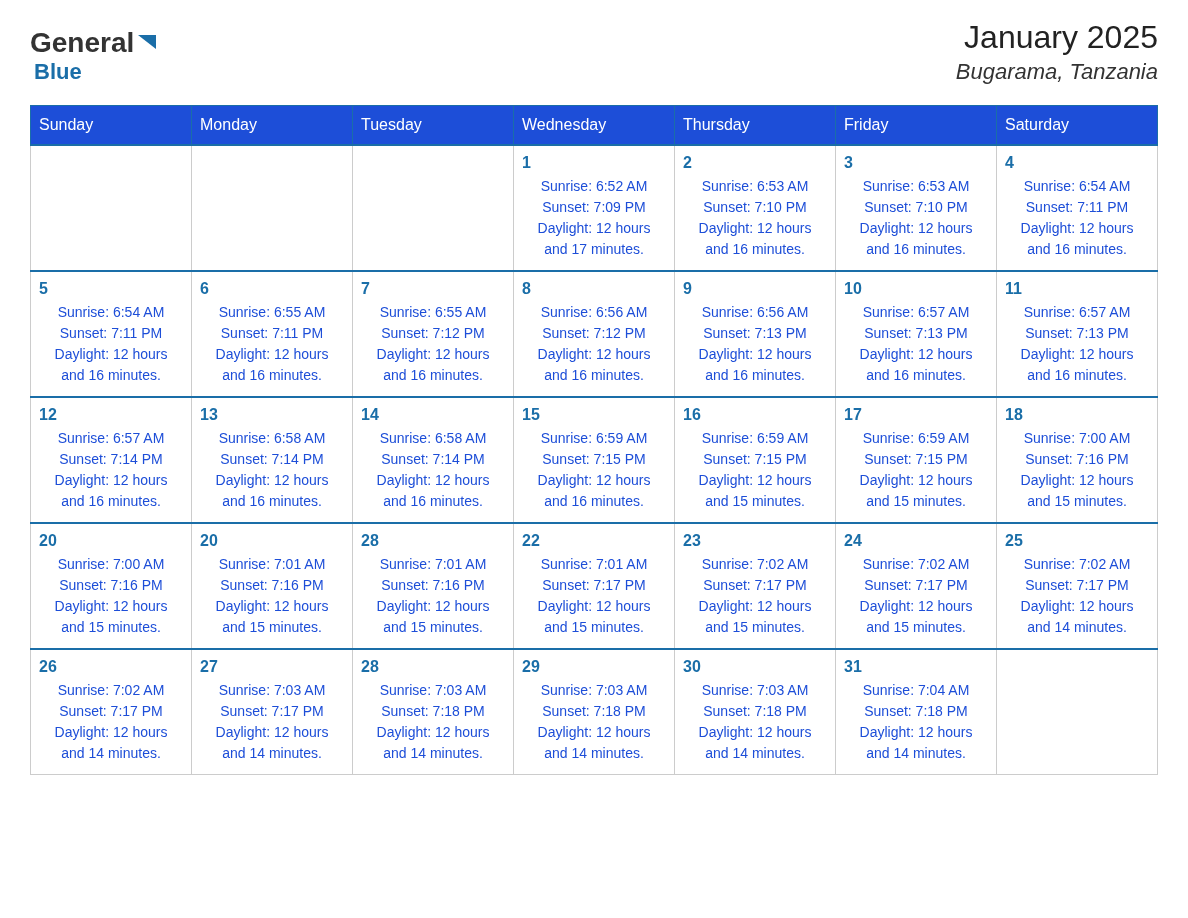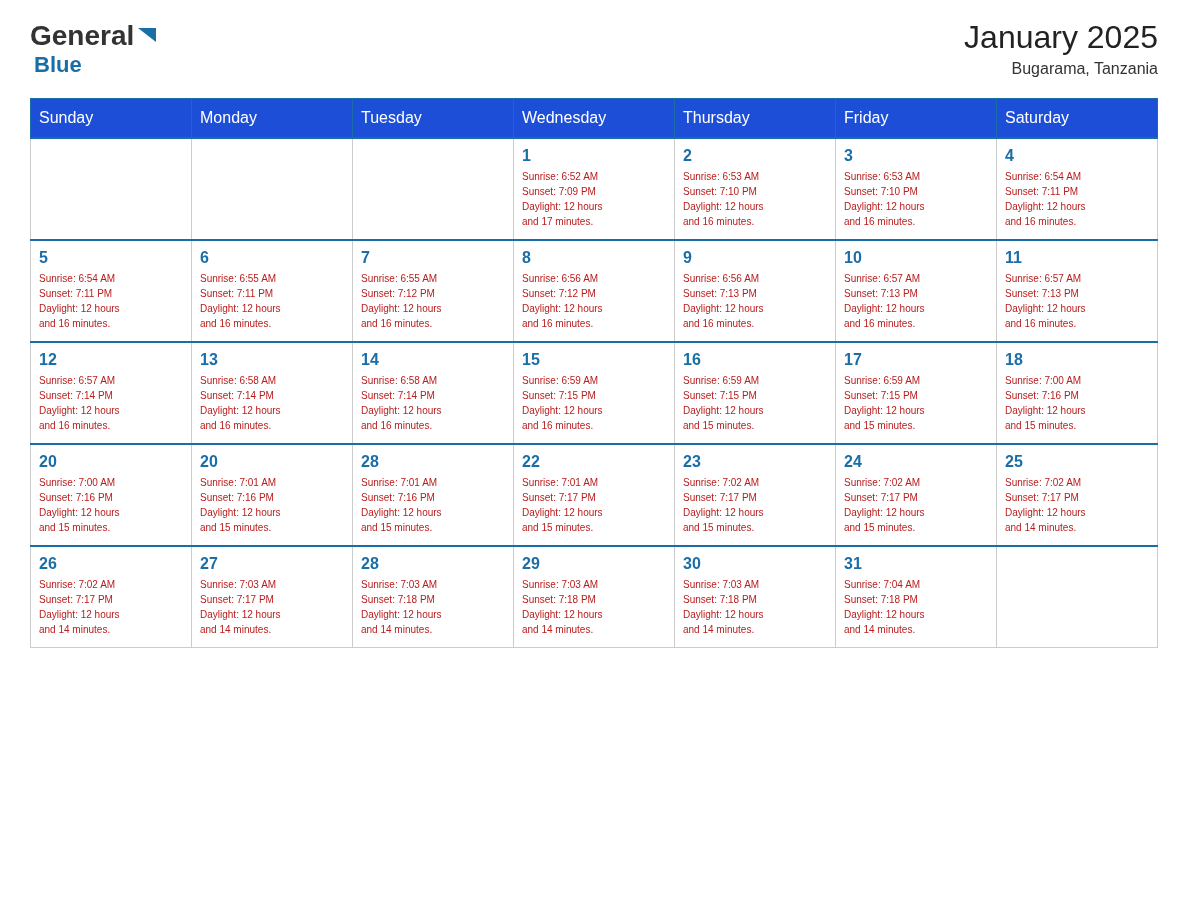--- a/index.html
+++ b/index.html
@@ -7,21 +7,21 @@
       font-family: Arial, Helvetica, sans-serif;
       background: #fff;
       color: #333;
       width: 1188px;
       min-height: 918px;
       padding: 20px 30px;
     }
     .header {
       display: flex;
       justify-content: space-between;
-      align-items: center;
+      align-items: flex-end;
       margin-bottom: 20px;
     }
     .logo-text-general {
       font-size: 28px;
       font-weight: bold;
       color: #333;
     }
     .logo-wrapper {
       display: flex;
       flex-direction: column;
@@ -40,23 +40,24 @@
     .title-block {
       text-align: right;
     }
     .calendar-title {
       font-size: 32px;
       font-weight: normal;
       color: #222;
       line-height: 1.1;
     }
     .calendar-subtitle {
-      font-size: 16px;
+      font-size: 22px;
       color: #333;
       margin-top: 4px;
+      font-style: italic;
     }
     .calendar {
       width: 100%;
       border-collapse: collapse;
       border: 1px solid #999;
     }
     .calendar thead tr th {
       background-color: #1d4ed8;
       color: #fff;
       font-size: 16px;
@@ -73,23 +74,24 @@
       min-height: 100px;
     }
     .day-number {
       font-size: 16px;
       font-weight: bold;
       color: #1a6ea8;
       display: block;
       margin-bottom: 4px;
     }
     .day-info {
-      font-size: 10px;
-      color: #b91c1c;
+      font-size: 14px;
+      color: #1d4ed8;
       line-height: 1.5;
+      text-align: center;
     }
     .empty-cell {
       background: #fff;
     }
     
     .calendar tbody tr td {
       border-top: 2px solid #1a6ea8;
     }
     .calendar tbody tr td:not(:last-child) {
       border-right: 1px solid #ccc;

